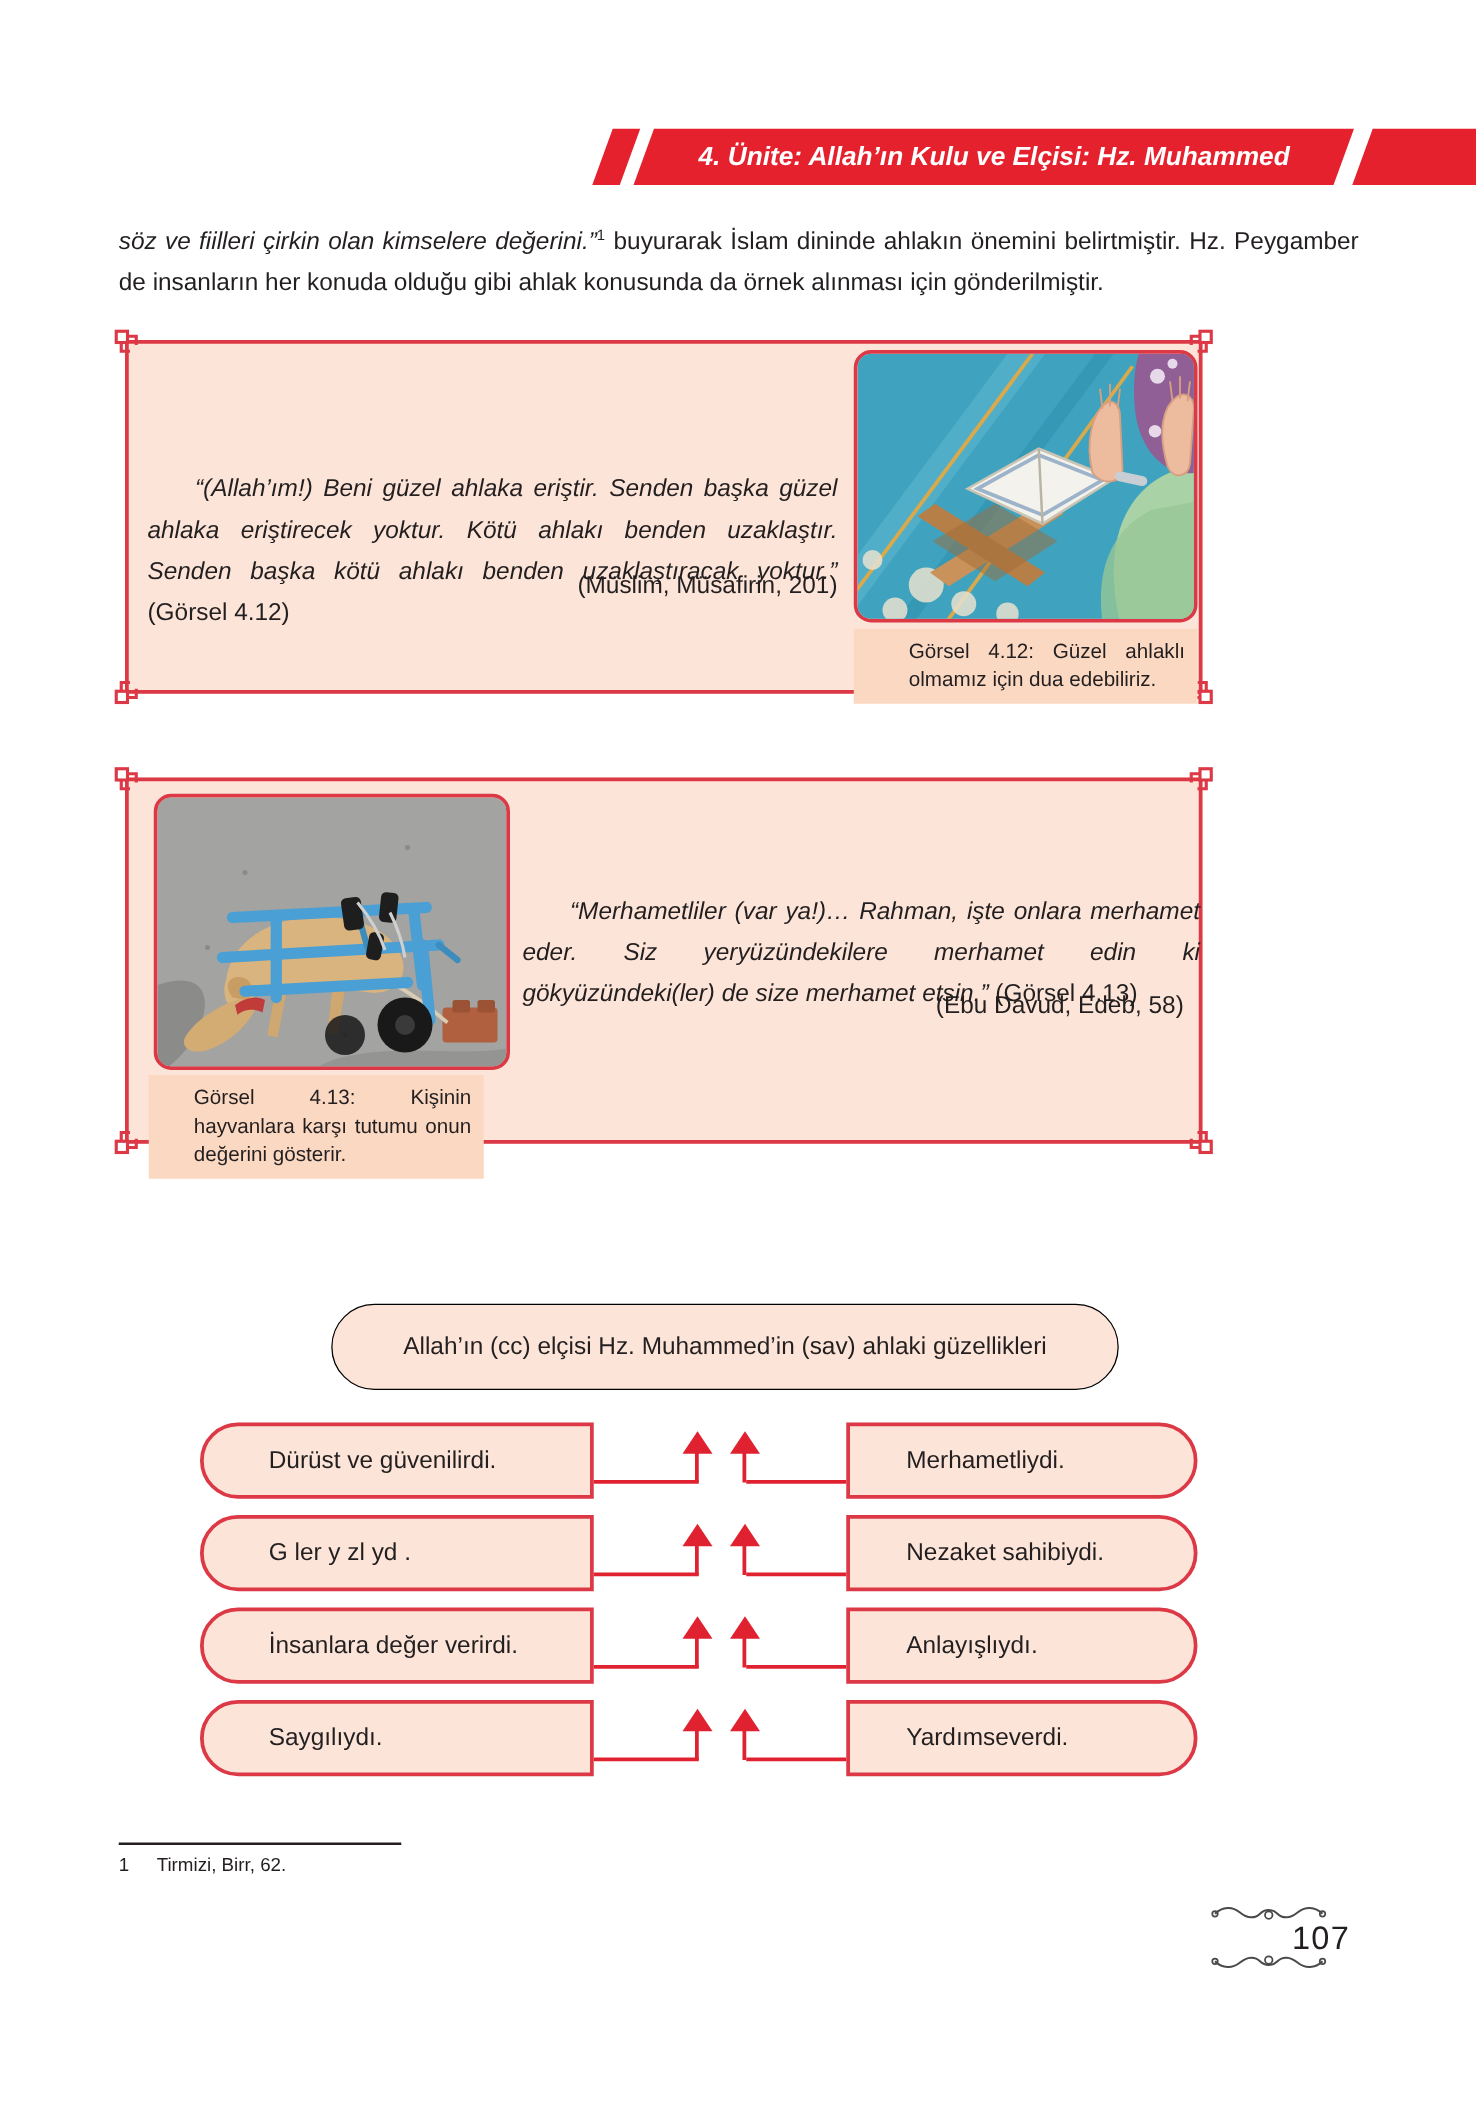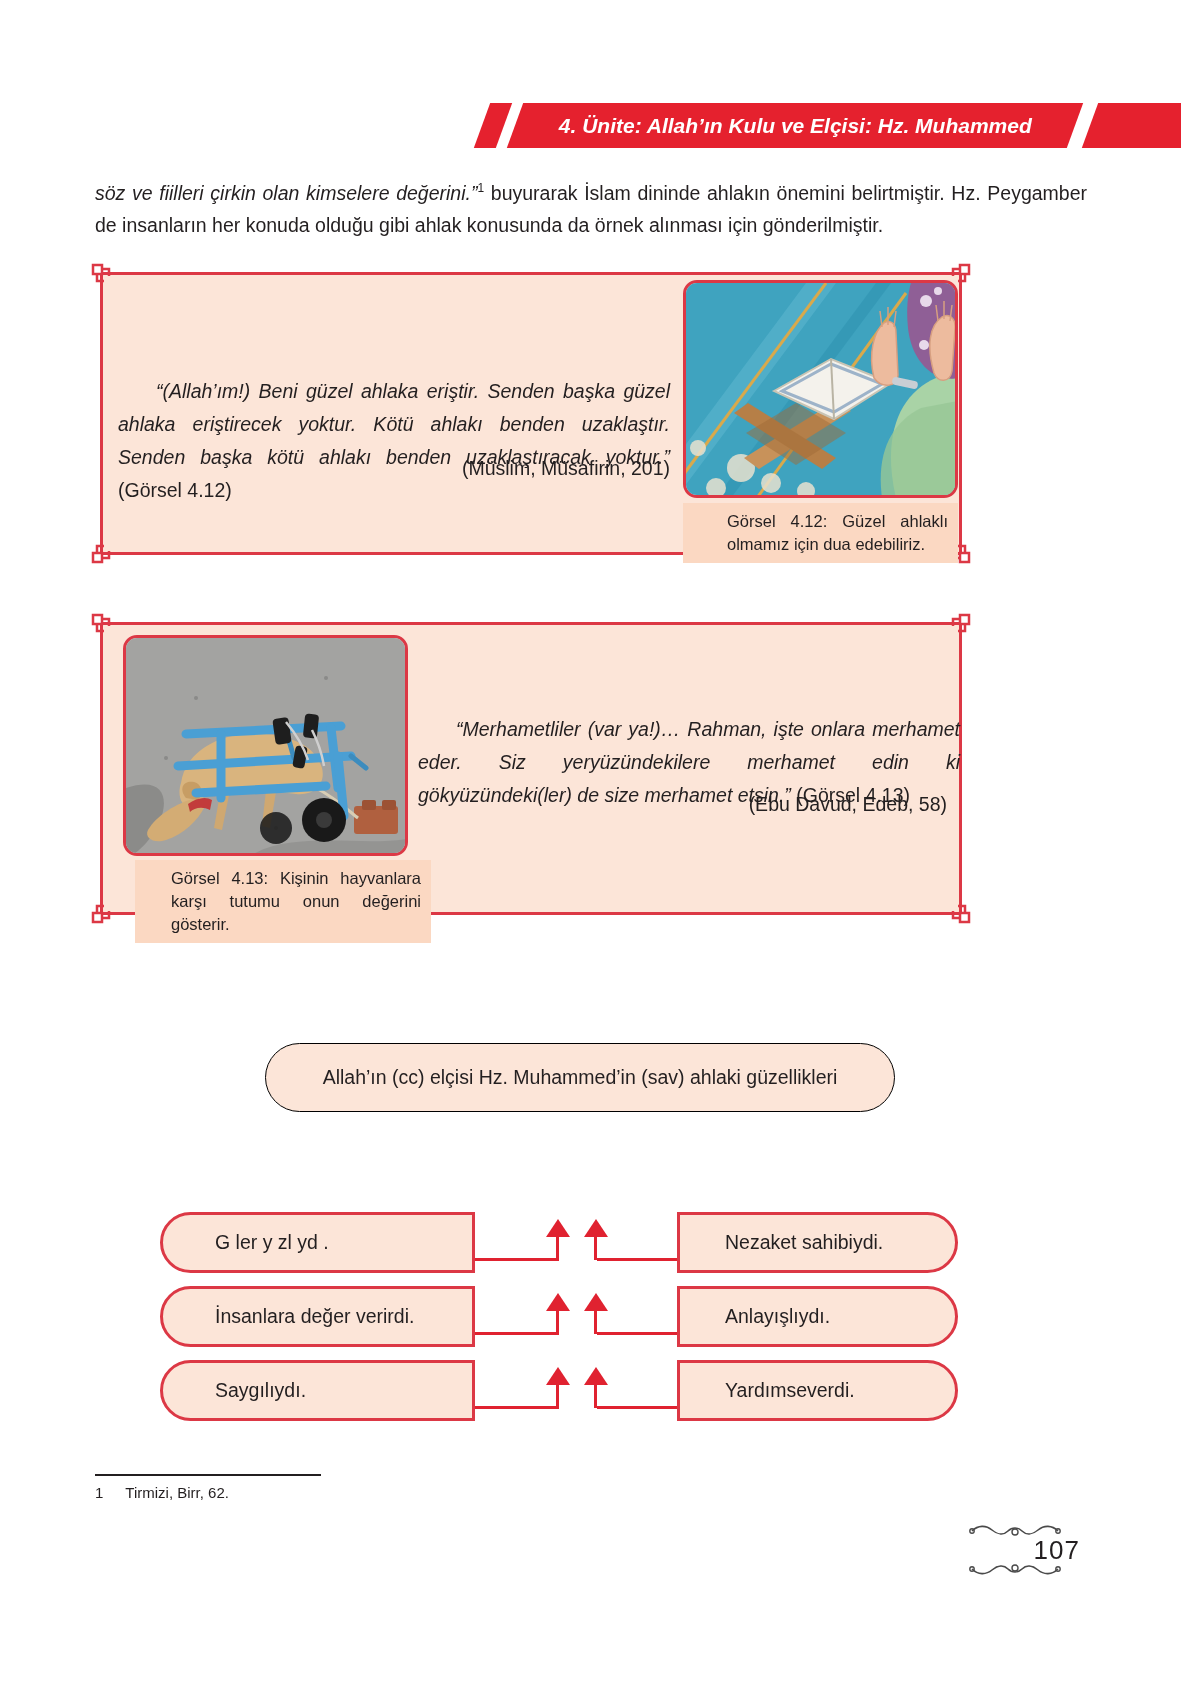--- a/index.html
+++ b/index.html
@@ -35,21 +35,21 @@
   .q2{left:315px;top:68px;width:542px;text-indent:38px;}
   .qsource{position:absolute;font-size:19.5px;text-align:right;}
   .qs1{left:15px;top:182px;width:552px;}
   .qs2{left:302px;top:168px;width:542px;text-align:right;}
 
   .gorsel{position:absolute;border:3px solid #dc3845;border-radius:14px;overflow:hidden;box-sizing:border-box;background:#ddd;}
   .img1{left:580px;top:5px;width:275px;height:218px;}
   .img2{left:20px;top:10px;width:285px;height:221px;}
   .caption{position:absolute;background:#fbd8c2;font-size:16.5px;line-height:23px;padding:7px 10px;box-sizing:border-box;text-align:justify;}
   .cap1{left:580px;top:228px;width:275px;padding-left:44px;}
-  .cap2{left:32px;top:235px;width:296px;padding-left:36px;}
+  .cap2{left:16px;top:235px;width:268px;padding-left:36px;}
 
   
   .pill-title{position:absolute;left:265px;top:1043px;width:630px;height:69px;box-sizing:border-box;
     border:1px solid #000000;border-radius:35px;background:#fce5d8;
     display:flex;align-items:center;justify-content:center;font-size:19.5px;}
   .diag-row{position:absolute;left:0;width:1181px;height:61px;}
   .r1{top:1138px;} .r2{top:1212px;} .r3{top:1286px;} .r4{top:1360px;}
   .dbox{position:absolute;top:0;height:61px;box-sizing:border-box;border:3px solid #dc3845;background:#fce5d8;
     display:flex;align-items:center;font-size:19.5px;}
   .dbox-left{left:160px;width:315px;border-radius:31px 0 0 31px;padding-left:52px;}
@@ -236,20 +236,34 @@
     <div class="caption cap2">Görsel 4.13: Kişinin hayvanlara karşı tutumu onun değerini gösterir.</div>
 
     <p class="quote q2"><span class="qt">“Merhametliler (var ya!)… Rahman, işte onlara merhamet eder. Siz yeryüzündekilere merhamet edin ki gökyüzündeki(ler) de size merhamet etsin.”</span><span class="ref"> (Görsel 4.13)</span></p>
     <div class="qsource qs2">(Ebu Davud, Edeb, 58)</div>
   </div>
 
   <div class="pill-title">
     <span>Allah’ın (cc) elçisi Hz. Muhammed’in (sav) ahlaki güzellikleri</span>
   </div>
 
+  <div class="diag-row r1">
+    <div class="dbox dbox-left">
+        <span>Dürüst ve güvenilirdi.</span>
+      </div>
+    <div class="hline hl-l"></div>
+    <div class="vline vl-1"></div>
+    <div class="ahead ah-1"></div>
+    <div class="ahead ah-2"></div>
+    <div class="vline vl-2"></div>
+    <div class="hline hl-r"></div>
+    <div class="dbox dbox-right">
+        <span>Merhametliydi.</span>
+      </div>
+  </div>
 
   <div class="diag-row r3">
     <div class="dbox dbox-left">
         <span>İnsanlara değer verirdi.</span>
       </div>
     <div class="hline hl-l"></div>
     <div class="vline vl-1"></div>
     <div class="ahead ah-1"></div>
     <div class="ahead ah-2"></div>
     <div class="vline vl-2"></div>

